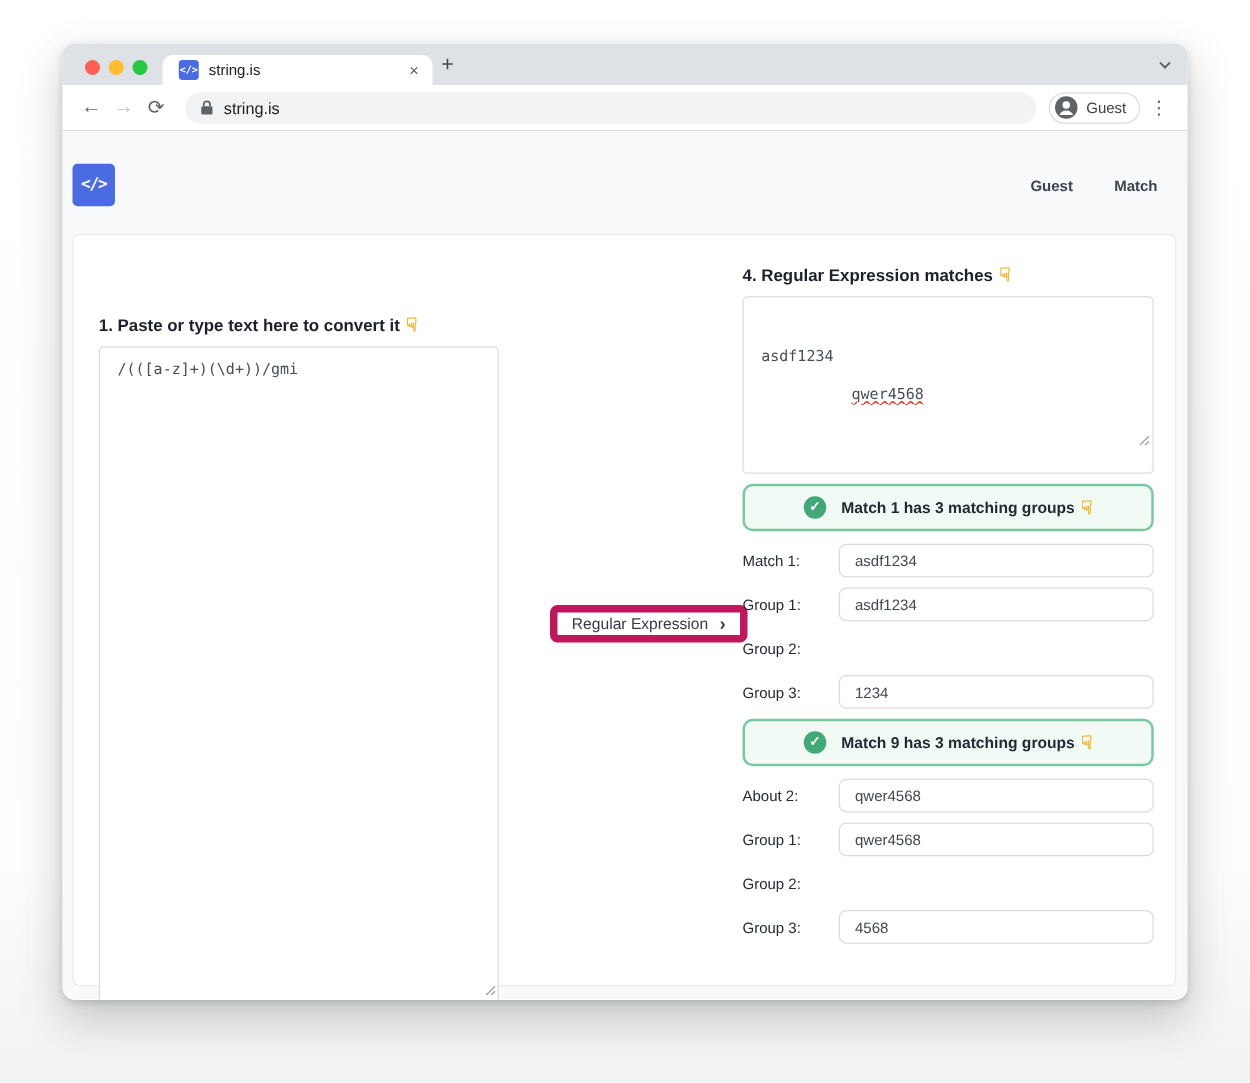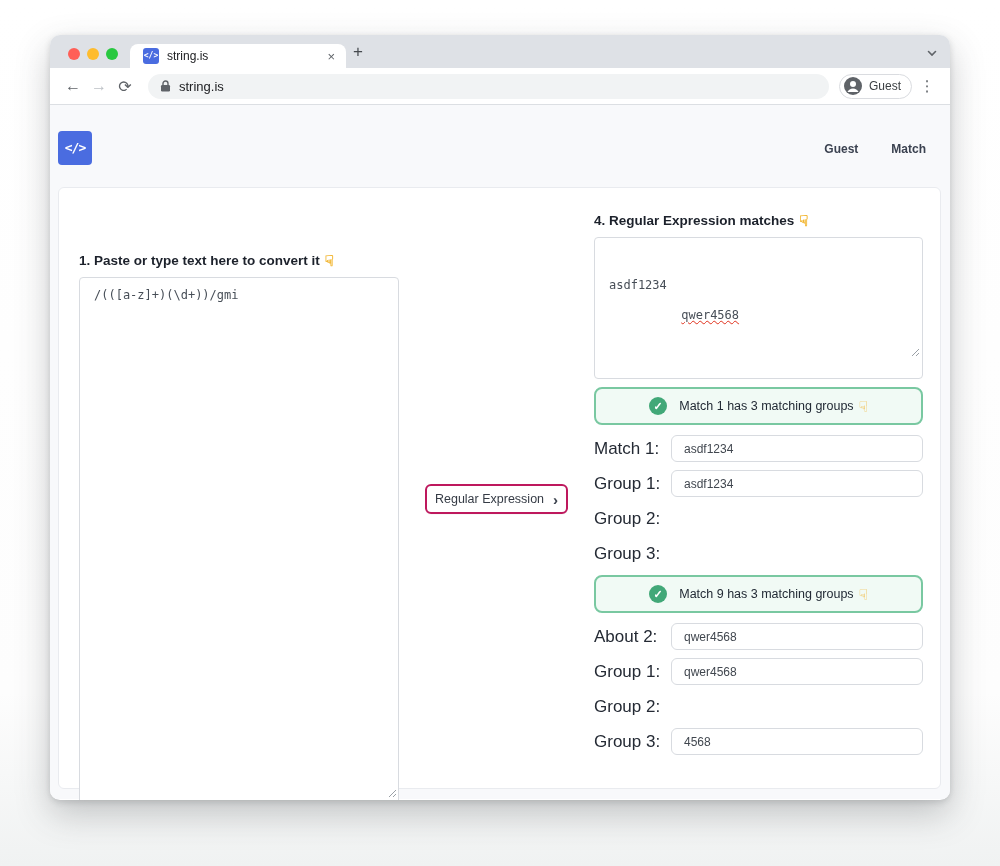--- a/index.html
+++ b/index.html
@@ -87,42 +87,42 @@
     background:#fff; border:1px solid #d8dbe0; border-radius:4px;
     font-family:"DejaVu Sans Mono", monospace; font-size:12px; color:#474e57;
     padding:10px 14px; line-height:15px; white-space:pre-wrap; resize:none; overflow:hidden;
   }
   textarea.bigbox { height:527px; display:block; outline:none; }
   .outbox { height:142px; }
   .grip { position:absolute; right:2px; bottom:2px; }
   .misspelled { text-decoration:underline wavy #e0311d; text-decoration-thickness:1px; }
 
   .convert-btn {
-    position:absolute; left:366px; top:296px; width:143px; height:30px;
-    background:#fff; border:2px solid #be185d; border-radius:6px;
+    position:absolute; left:381px; top:296px; width:158px; height:30px;
+    background:#fff; border:6px solid #be185d; border-radius:6px;
     display:flex; align-items:center; justify-content:center; gap:9px;
     font-size:12.5px; color:#353b45; cursor:pointer;
     box-shadow:0 1px 1px rgba(0,0,0,.03);
   }
   .convert-btn .chev { font-size:15px; font-weight:bold; color:#3b424d; line-height:1; }
 
   .alert {
     margin-top:8px; height:38px; background:#f1faf5; border:2px solid #79c8a1;
     border-radius:8px; display:flex; align-items:center; justify-content:center; gap:12px;
   }
   .alert + .rows { margin-top:10px; }
   .check {
     width:18px; height:18px; border-radius:50%; background:#42a878; color:#fff;
     font-size:11px; font-weight:bold; text-align:center; line-height:18px; flex:none;
   }
-  .alert-text { font-size:12.5px; font-weight:400; color:#222a35; display:flex; align-items:center; }
+  .alert-text { font-size:12.5px; font-weight:700; color:#222a35; display:flex; align-items:center; }
 
   .rows {}
   .row { display:flex; align-items:center; height:27px; margin-bottom:8px; }
-  .row-label { width:77px; font-size:17px; color:#242a34; flex:none; }
+  .row-label { width:77px; font-size:12px; color:#242a34; flex:none; }
   .row-input {
     flex:1; height:27px; border:1px solid #d8dbe0; border-radius:6px; background:#fff;
     font-family:"Liberation Sans", sans-serif; font-size:12px; color:#41474f;
     padding:0 12px; outline:none;
   }
   .alert.second { margin-top:2px; }
 </style>
 </head>
 <body>
 
@@ -231,20 +231,21 @@
           </div>
           <div class="row">
             <span class="row-label">Group 1:</span>
             <input class="row-input" readonly="" value="asdf1234" style="">
           </div>
           <div class="row">
             <span class="row-label">Group 2:</span>
           </div>
           <div class="row">
             <span class="row-label">Group 3:</span>
+            <input class="row-input" readonly="" value="1234" style="">
           </div>
         </div>
 
         <div class="alert second">
           <span class="check">✓</span>
           <span class="alert-text">
             <span>Match 9 has 3 matching groups</span>
             <span class="pt">☟</span>
           </span>
         </div>

